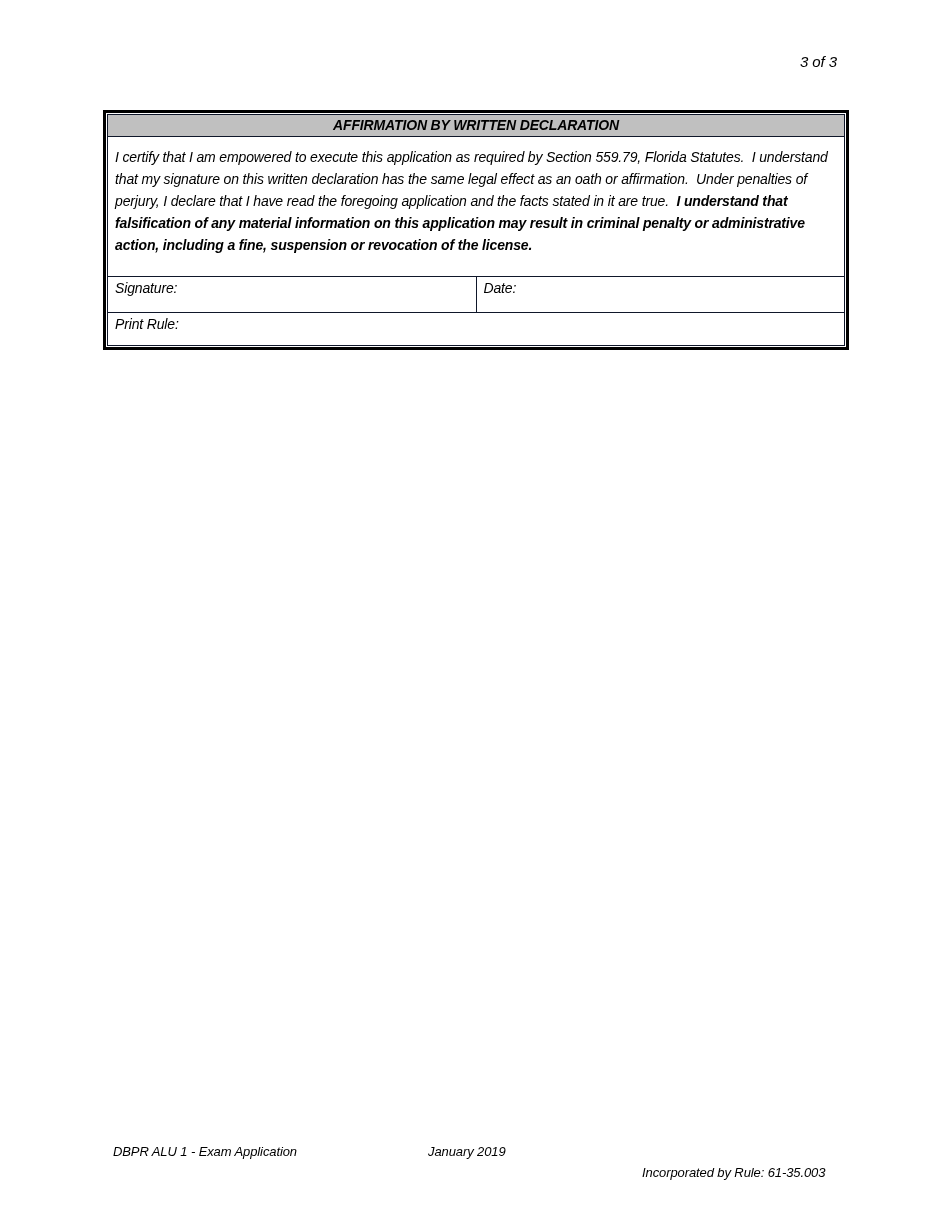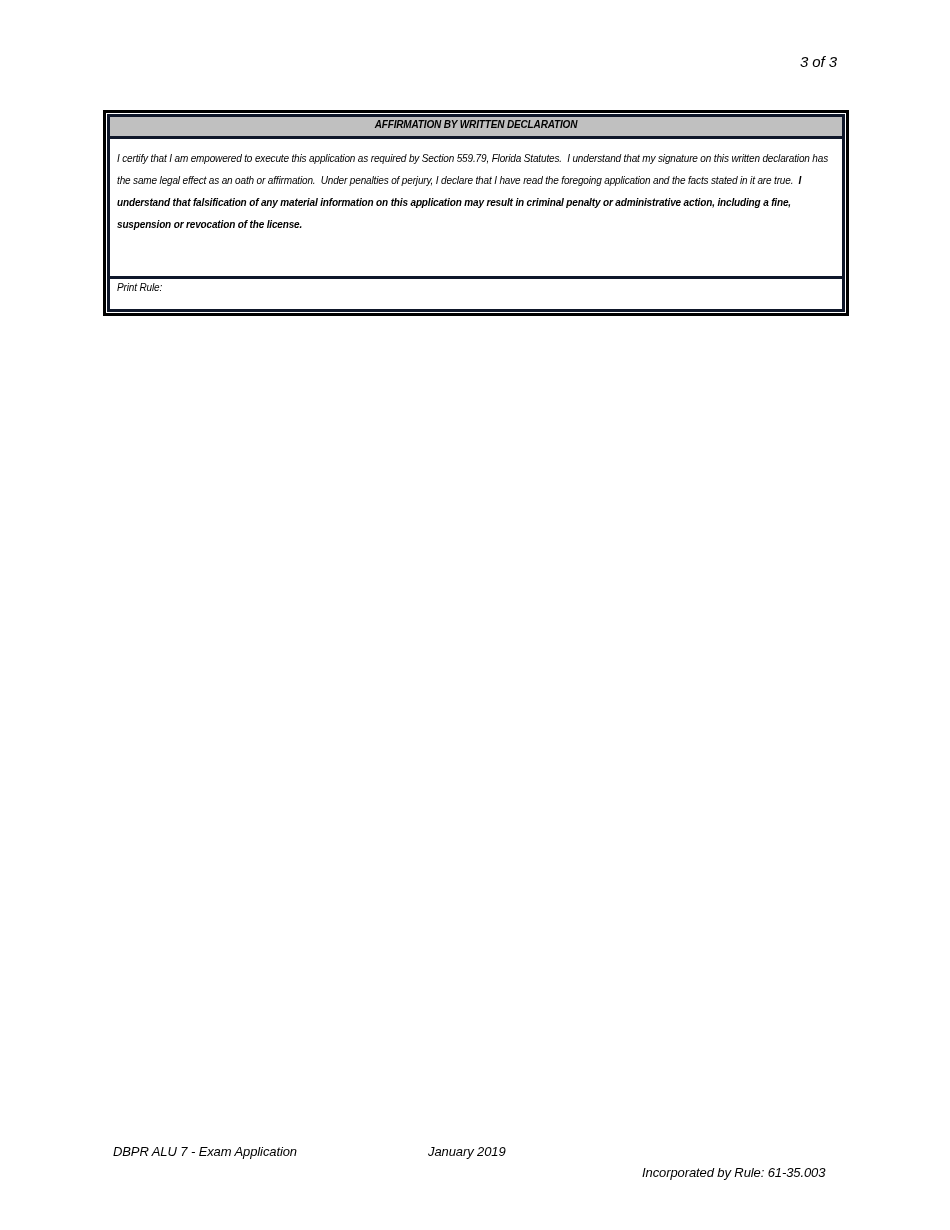--- a/index.html
+++ b/index.html
@@ -42,23 +42,23 @@
     padding: 1px;
     background: #ffffff;
   }
 
   table.decl-table {
     border-collapse: collapse;
     width: 100%;
     table-layout: fixed;
   }
   table.decl-table td {
-    border: 3px solid #0f172a;
+    border: 1px solid #0f172a;
     vertical-align: top;
-    font-size: 10px;
+    font-size: 14px;
     letter-spacing: -0.15px;
   }
 
   td.hdr-cell {
     background: #c0c0c0;
     text-align: center;
     font-weight: bold;
     font-size: 14.5px;
     height: 22px;
     padding: 2px 4px;
@@ -104,26 +104,36 @@
   <div class="decl-wrapper">
     <table class="decl-table">
       <tbody>
         <tr>
           <td class="hdr-cell" colspan="2">AFFIRMATION BY WRITTEN DECLARATION</td>
         </tr>
         <tr>
           <td class="para-cell" colspan="2"><span>I certify that I am empowered to execute this application as required by Section 559.79, Florida Statutes.  I understand that my signature on this written declaration has the same legal effect as an oath or affirmation.  Under penalties of perjury, I declare that I have read the foregoing application and the facts stated in it are true.  </span><span class="para-bold">I understand that falsification of any material information on this application may result in criminal penalty or administrative action, including a fine, suspension or revocation of the license.</span></td>
         </tr>
         <tr>
+          <td class="sig-cell">
+            <span>Signature:</span>
+            <span class="fill-area"></span>
+          </td>
+          <td class="date-cell">
+            <span>Date:</span>
+            <span class="fill-area"></span>
+          </td>
+        </tr>
+        <tr>
           <td class="print-cell" colspan="2">
             <span>Print Rule:</span>
             <span class="fill-area"></span>
           </td>
         </tr>
       </tbody>
     </table>
   </div>
 
-  <div class="footer-left">DBPR ALU 7 - Exam Application</div>
+  <div class="footer-left">DBPR ALU 1 - Exam Application</div>
   <div class="footer-center">January 2019</div>
   <div class="footer-right">Incorporated by Rule: 61-35.003</div>
 
 </div>
 
 </body></html>

